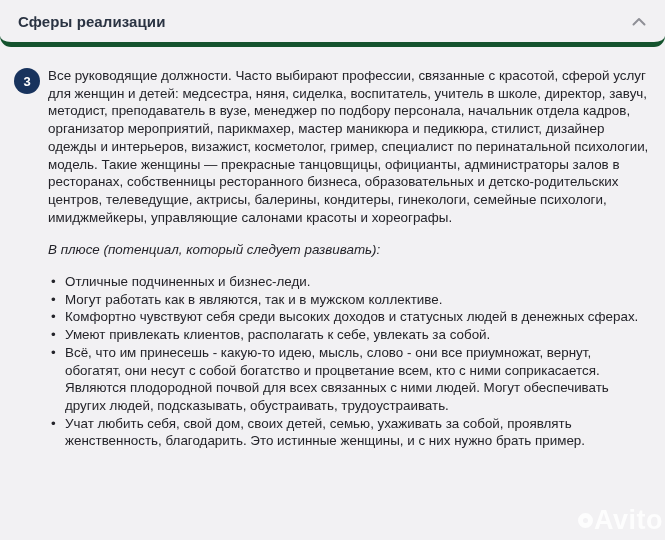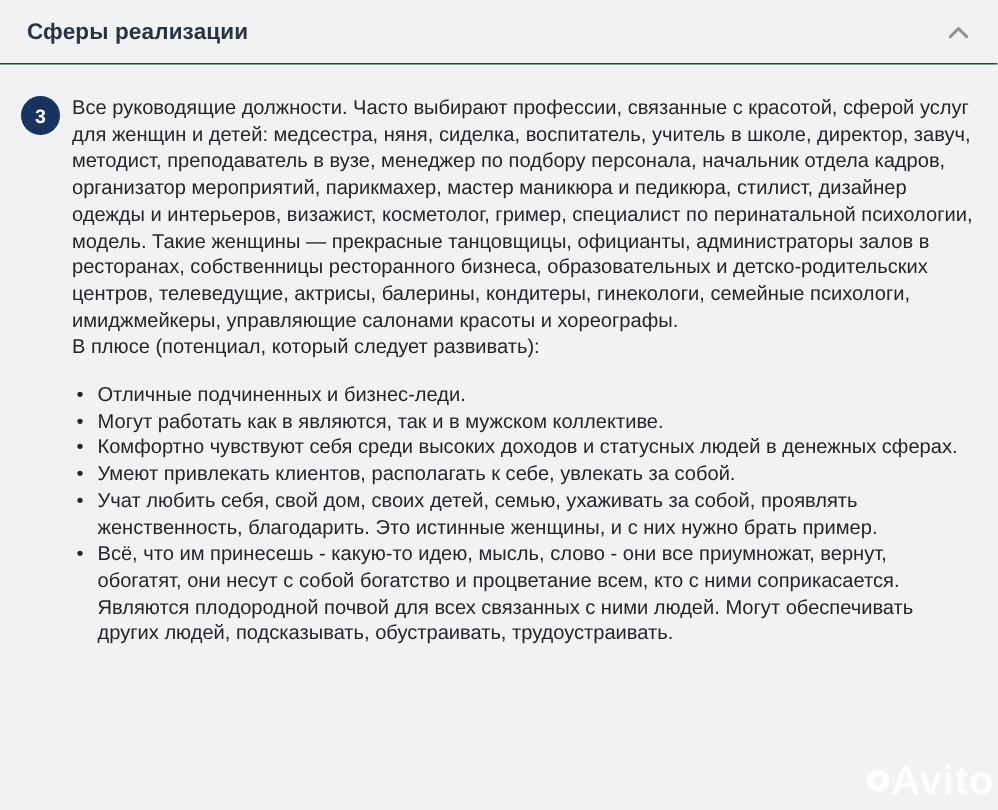--- a/index.html
+++ b/index.html
@@ -13,22 +13,23 @@
     position: relative;
     width: 665px; height: 540px;
     background: #f2f1f3;
   }
   
   .accordion-header {
     display: flex;
     align-items: center;
     justify-content: space-between;
     padding: 13px 18px 12px 18px;
-    border-bottom: 1px solid #14532d;
+    border-bottom: 5px solid #14532d;
     cursor: pointer;
+    border-radius: 11px;
   }
   .accordion-title {
     font-size: 15px;
     font-weight: 700;
     color: #2a3342;
     letter-spacing: 0.1px;
   }
   .chevron {
     width: 16px; height: 16px;
     display: flex; align-items: center; justify-content: center;
@@ -54,22 +55,23 @@
     margin-right: 8px;
     margin-top: 1px;
   }
   .text-col {
     flex: 1 1 auto;
     color: #24242a;
     font-size: 13.4px;
     line-height: 17.7px;
     padding-right: 1px;
   }
-  .intro { }
+  .intro { margin-bottom: 15px; }
   .subheading {
+    font-style: italic;
     margin-bottom: 14px;
   }
   ul.bullets {
     list-style: none;
     padding-left: 3px;
   }
   ul.bullets li {
     position: relative;
     padding-left: 14px;
   }
@@ -119,22 +121,22 @@
     <div class="row">
       <div class="num-badge">3</div>
       <div class="text-col">
         <p class="intro">Все руководящие должности. Часто выбирают профессии, связанные с красотой, сферой услуг для женщин и детей: медсестра, няня, сиделка, воспитатель, учитель в школе, директор, завуч, методист, преподаватель в вузе, менеджер по подбору персонала, начальник отдела кадров, организатор мероприятий, парикмахер, мастер маникюра и педикюра, стилист, дизайнер одежды и интерьеров, визажист, косметолог, гример, специалист по перинатальной психологии, модель. Такие женщины — прекрасные танцовщицы, официанты, администраторы залов в ресторанах, собственницы ресторанного бизнеса, образовательных и детско-родительских центров, телеведущие, актрисы, балерины, кондитеры, гинекологи, семейные психологи, имиджмейкеры, управляющие салонами красоты и хореографы.</p>
         <p class="subheading">В плюсе (потенциал, который следует развивать):</p>
         <ul class="bullets">
             <li>Отличные подчиненных и бизнес-леди.</li>
             <li>Могут работать как в являются, так и в мужском коллективе.</li>
             <li>Комфортно чувствуют себя среди высоких доходов и статусных людей в денежных сферах.</li>
             <li>Умеют привлекать клиентов, располагать к себе, увлекать за собой.</li>
+            <li>Всё, что им принесешь - какую-то идею, мысль, слово - они все приумножат, вернут, обогатят, они несут с собой богатство и процветание всем, кто с ними соприкасается. Являются плодородной почвой для всех связанных с ними людей. Могут обеспечивать других людей, подсказывать, обустраивать, трудоустраивать.</li>
             <li>Учат любить себя, свой дом, своих детей, семью, ухаживать за собой, проявлять женственность, благодарить. Это истинные женщины, и с них нужно брать пример.</li>
-            <li>Всё, что им принесешь - какую-то идею, мысль, слово - они все приумножат, вернут, обогатят, они несут с собой богатство и процветание всем, кто с ними соприкасается. Являются плодородной почвой для всех связанных с ними людей. Могут обеспечивать других людей, подсказывать, обустраивать, трудоустраивать.</li>
           </ul>
       </div>
     </div>
   </div>
 
   <div class="watermark">
     <span class="ring"></span>
     <span class="wm-label">Avito</span>
   </div>
 

